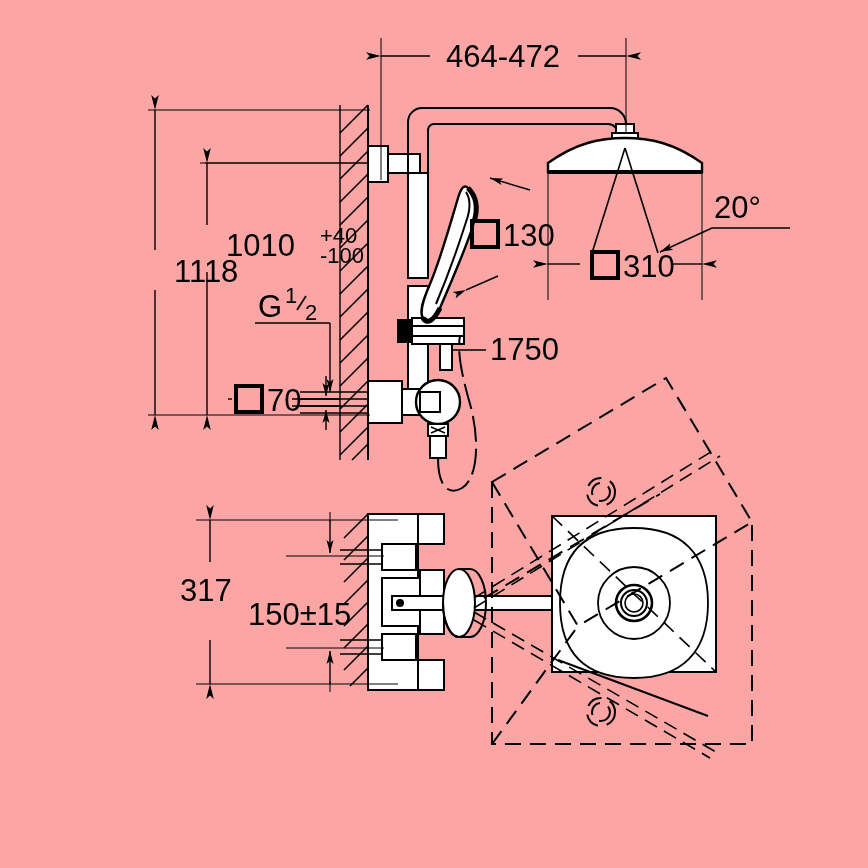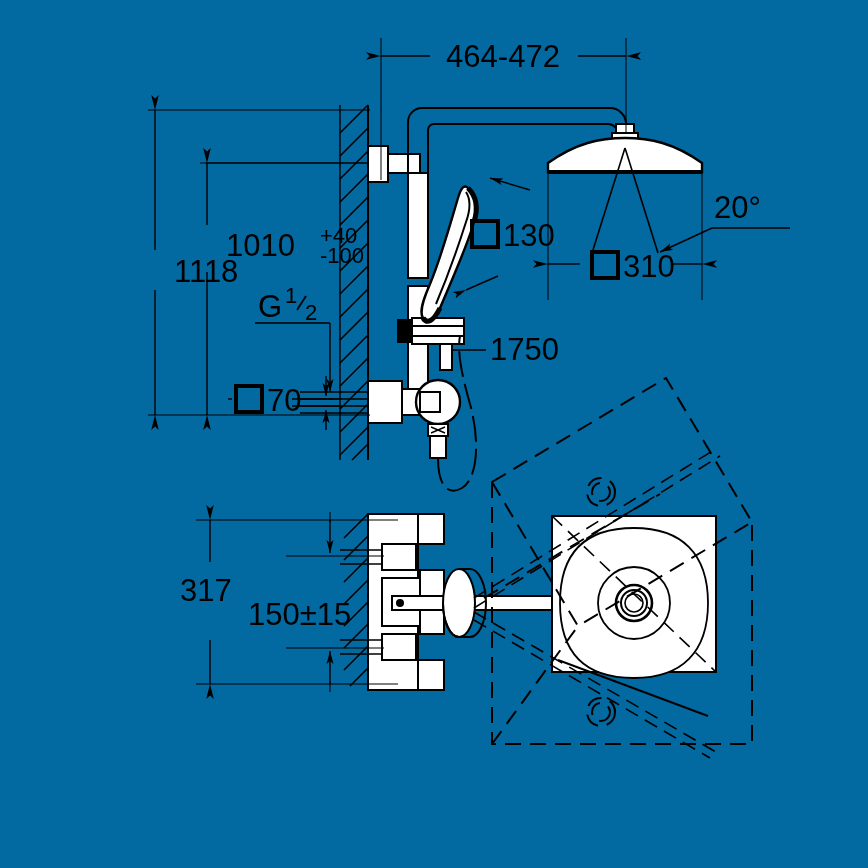--- a/index.html
+++ b/index.html
@@ -1,18 +1,18 @@
 <!DOCTYPE html>
 <html><head>
 <meta charset="utf-8">
 <style>
   html,body{margin:0;padding:0;background:#ffffff;}
   body{width:868px;height:868px;overflow:hidden;
        font-family:"Liberation Sans", sans-serif;}
-  #stage{position:relative;width:868px;height:868px;background:#0369a1;}
+  #stage{position:relative;width:868px;height:868px;background:#fca5a5;}
   svg#drawing{position:absolute;left:0;top:0;width:868px;height:868px;display:block;}
   text{font-family:"Liberation Sans", sans-serif; fill:#000000;}
   .dimtext{font-size:31px;}
   .dimtext-sm{font-size:22px;}
   .sq{font-size:31px;}
 </style>
 </head>
 <body>
 
 <div id="stage">

